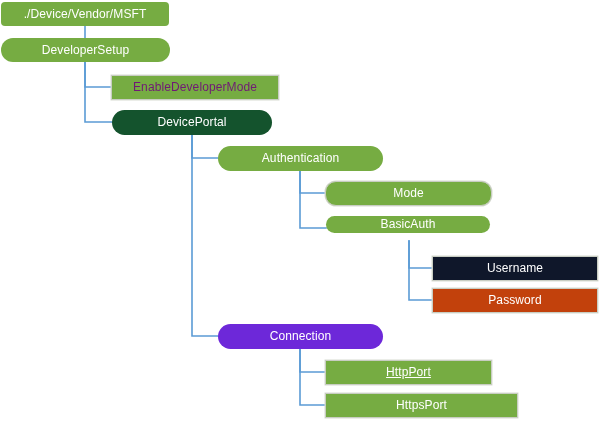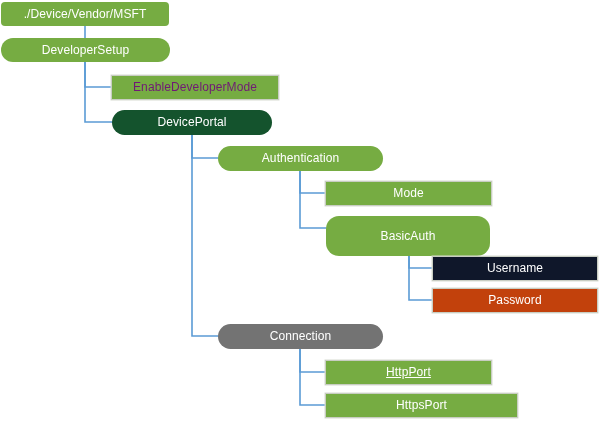--- a/index.html
+++ b/index.html
@@ -84,33 +84,33 @@
       </div>
       <div class="node rect" style="left: 111px; top: 75px; width: 168px; height: 25px; background: rgb(118, 172, 66); color: #701a75; border-color: rgb(200, 205, 194);">
         <span class="node-label">EnableDeveloperMode</span>
       </div>
       <div class="node rounded" style="left: 112px; top: 110px; width: 160px; height: 25px; background: #14532d; color: rgb(255, 255, 255); border-radius: 13px;">
         <span class="node-label">DevicePortal</span>
       </div>
       <div class="node rounded" style="left: 218px; top: 146px; width: 165px; height: 25px; background: rgb(118, 172, 66); color: rgb(255, 255, 255); border-radius: 13px; text-align: right;">
         <span class="node-label">Authentication</span>
       </div>
-      <div class="node rect" style="left: 325px; top: 181px; width: 167px; height: 25px; background: rgb(118, 172, 66); color: rgb(255, 255, 255); border-color: rgb(200, 205, 194);">
+      <div class="node rect" style="left: 325px; top: 181px; width: 167px; height: 25px; background: rgb(118, 172, 66); color: rgb(255, 255, 255); border-color: rgb(200, 205, 194); border-radius: 11px;">
         <span class="node-label">Mode</span>
       </div>
-      <div class="node rounded" style="left: 326px; top: 216px; width: 164px; height: 40px; background: rgb(118, 172, 66); color: rgb(255, 255, 255); border-radius: 13px;">
+      <div class="node rounded" style="left: 326px; top: 216px; width: 164px; height: 17px; background: rgb(118, 172, 66); color: rgb(255, 255, 255); border-radius: 13px;">
         <span class="node-label">BasicAuth</span>
       </div>
       <div class="node rect" style="left: 432px; top: 256px; width: 166px; height: 25px; background: #0f172a; color: rgb(255, 255, 255); border-color: rgb(200, 205, 194);">
         <span class="node-label">Username</span>
       </div>
       <div class="node rect" style="left: 432px; top: 288px; width: 166px; height: 25px; background: #c2410c; color: rgb(255, 255, 255); border-color: rgb(200, 205, 194);">
         <span class="node-label">Password</span>
       </div>
-      <div class="node rounded" style="left: 218px; top: 324px; width: 165px; height: 25px; background: #737373; color: rgb(255, 255, 255); border-radius: 13px;">
+      <div class="node rounded" style="left: 218px; top: 324px; width: 165px; height: 25px; background: #6d28d9; color: rgb(255, 255, 255); border-radius: 13px;">
         <span class="node-label">Connection</span>
       </div>
       <div class="node rect" style="left: 325px; top: 360px; width: 167px; height: 25px; background: rgb(118, 172, 66); color: rgb(255, 255, 255); border-color: rgb(200, 205, 194); text-decoration: underline;">
         <span class="node-label">HttpPort</span>
       </div>
       <div class="node rect" style="left: 325px; top: 393px; width: 193px; height: 25px; background: rgb(118, 172, 66); color: rgb(255, 255, 255); border-color: rgb(200, 205, 194);">
         <span class="node-label">HttpsPort</span>
       </div>
     </div>
 

